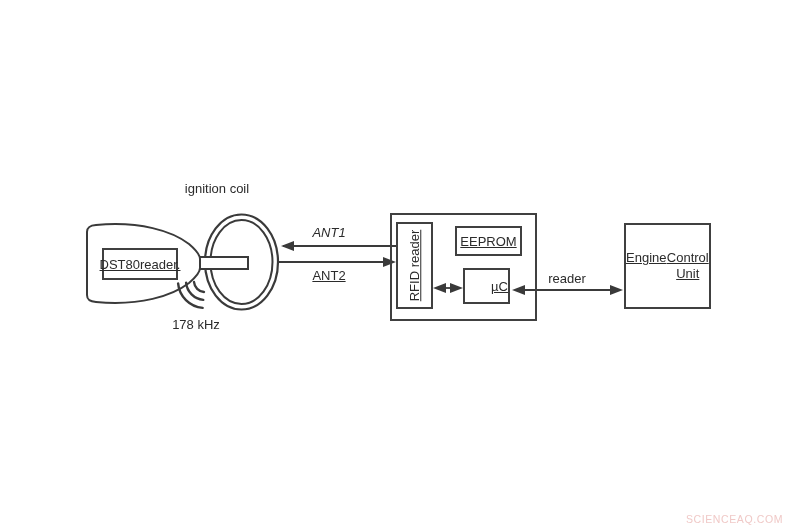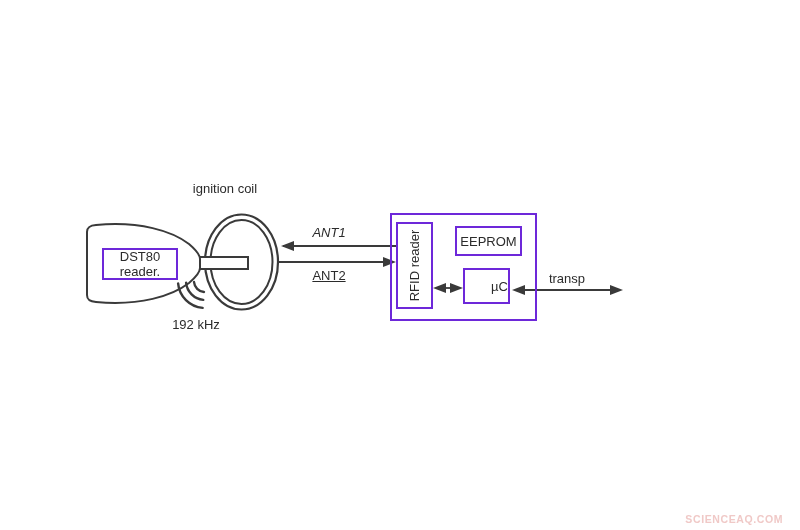--- a/index.html
+++ b/index.html
@@ -6,29 +6,29 @@
   .canvas{
     position:relative;width:800px;height:530px;background:#ffffff;overflow:hidden;
     font-family:"Liberation Sans",sans-serif;color:#2b2b2b;
   }
   .layer{position:absolute;left:0;top:0;}
   .lbl{
     position:absolute;font-size:13px;line-height:14px;text-align:center;
     color:#2b2b2b;white-space:nowrap;
   }
   .box{
-    position:absolute;box-sizing:border-box;border:2px solid #6d28d9;
+    position:absolute;box-sizing:border-box;border:2px solid #404040;
     display:flex;align-items:center;justify-content:center;
-    font-size:13px;line-height:15px;text-align:center;background:transparent;
+    font-size:13px;line-height:15px;text-align:center;background:transparent;text-decoration:underline;
   }
-  .box .stack{display:flex;flex-direction:column;}
+  .box .stack{display:flex;flex-direction:row;}
   .rotated{transform:rotate(-90deg);white-space:nowrap;font-size:13px;}
   .watermark{
     position:absolute;top:513px;right:17px;font-size:10.5px;letter-spacing:.6px;
-    color:#f0c9c7;white-space:nowrap;font-weight:bold;
+    color:#f0c9c7;white-space:nowrap;
   }
   svg{display:block;}
   .stroke{stroke:#3a3a3a;fill:none;}
   .fillwhite{fill:#ffffff;stroke:#3a3a3a;}
   .arrow{fill:#3a3a3a;stroke:none;}
 </style>
 </head>
 <body>
 
 <div class="canvas">
@@ -62,30 +62,30 @@
 
     <line class="stroke" x1="436" y1="288" x2="460" y2="288" stroke-width="1.8"></line>
     <polygon class="arrow" points="433,288 446,283 446,293"></polygon>
     <polygon class="arrow" points="463,288 450,283 450,293"></polygon>
 
     <line class="stroke" x1="515" y1="290" x2="620" y2="290" stroke-width="1.8"></line>
     <polygon class="arrow" points="512,290 525,285 525,295"></polygon>
     <polygon class="arrow" points="623,290 610,285 610,295"></polygon>
   </svg>
 
-  <div class="lbl" style="left:145px;top:182px;width:160px;">ignition coil</div>
+  <div class="lbl" style="left:137px;top:182px;width:160px;">ignition coil</div>
 
 
   <div class="lbl" style="left:299px;top:226px;width:60px;font-style:italic;">ANT1</div>
 
   <div class="lbl" style="left:299px;top:269px;width:60px;text-decoration:underline;">ANT2</div>
 
-  <div class="lbl" style="left:146px;top:318px;width:100px;">192 kHz</div>
+  <div class="lbl" style="left:146px;top:318px;width:100px;">178 kHz</div>
 
-  <div class="lbl" style="left:527px;top:272px;width:80px;">transp</div>
+  <div class="lbl" style="left:527px;top:272px;width:80px;">reader</div>
 
   <div class="box" style="left:102px;top:248px;width:76px;height:32px;">
     <div class="stack">
       <span>DST80</span>
       <span>reader.</span>
     </div>
   </div>
 
   <div class="box" style="left:390px;top:213px;width:147px;height:108px;"></div>
 
@@ -94,16 +94,22 @@
   </div>
 
   <div class="box" style="left:455px;top:226px;width:67px;height:30px;">
     <span>EEPROM</span>
   </div>
 
   <div class="box" style="left:463px;top:268px;width:47px;height:36px;justify-content:flex-end;">
     <span>µC</span>
   </div>
 
+  <div class="box" style="left:624px;top:223px;width:87px;height:86px;line-height:16px;">
+    <div class="stack">
+      <span>Engine</span>
+      <span>Control Unit</span>
+    </div>
+  </div>
 
   <div class="watermark">SCIENCEAQ.COM</div>
 
 </div>
 
 </body></html>

